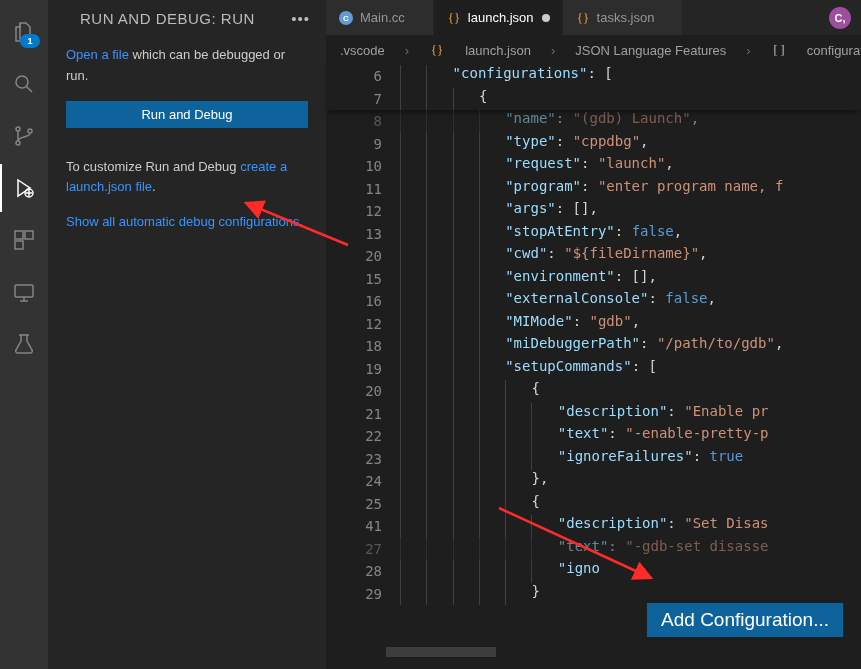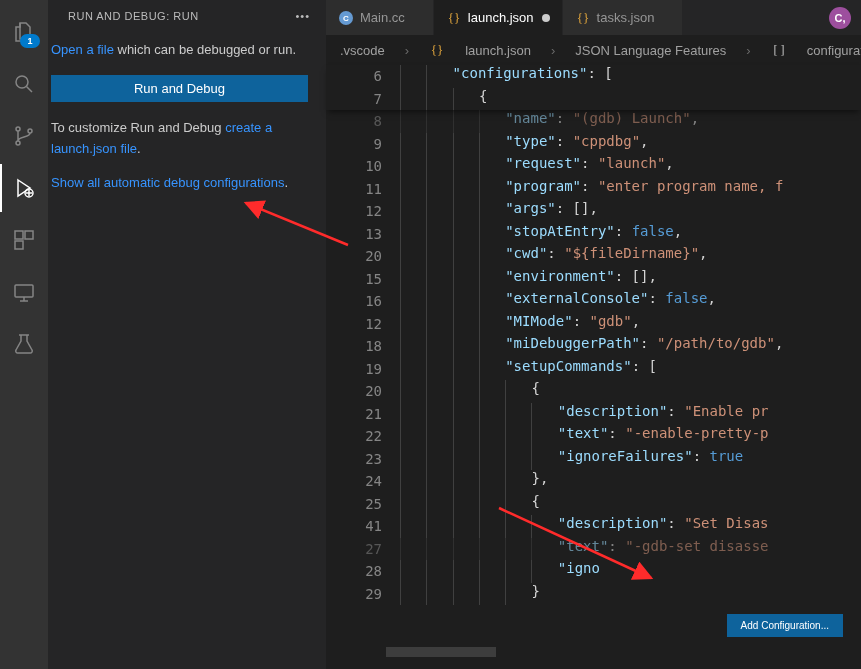--- a/index.html
+++ b/index.html
@@ -22,27 +22,27 @@
   .act-item.active{color:#ffffff}
   .act-item.active::before{content:"";position:absolute;left:0;top:0;bottom:0;width:2px;background:#fff}
   .act-item svg{width:24px;height:24px}
   .badge{position:absolute;bottom:8px;right:8px;background:#007acc;color:#fff;font-size:9px;
     border-radius:10px;min-width:14px;height:14px;display:flex;align-items:center;justify-content:center;
     padding:0 3px;font-weight:600}
 
   
   .sidepanel{width:278px;flex:0 0 278px;background:var(--panel-bg);display:flex;flex-direction:column}
   .sp-header{display:flex;align-items:center;justify-content:space-between;
-    padding:10px 16px 10px 20px;color:#bbbbbb;font-size:11px;letter-spacing:.5px}
+    padding:10px 16px 10px 32px;color:#bbbbbb;font-size:15px;letter-spacing:.5px}
   .sp-title{text-transform:uppercase}
-  .sp-body{padding:8px 18px 0 3px;line-height:1.6;font-size:13px}
+  .sp-body{padding:8px 18px 0 18px;line-height:1.6;font-size:13px}
   .sp-body p{margin:0 0 14px 0}
   .link{color:var(--link);cursor:pointer}
   .btn-primary{display:block;width:100%;background:var(--accent);color:#fff;border:none;
-    padding:6px 0;font-size:13px;cursor:pointer;text-align:center;margin-bottom:16px}
+    padding:6px 0;font-size:13px;cursor:pointer;text-align:center;margin-bottom:29px}
 
   
   .editor-area{flex:1;display:flex;flex-direction:column;min-width:0;background:var(--ed-bg);position:relative}
   .tabs{display:flex;height:35px;background:#252526;align-items:stretch;overflow:hidden}
   .tab{display:flex;align-items:center;gap:6px;padding:0 12px;white-space:nowrap;
     color:#969696;cursor:pointer;background:#2d2d2d;border-right:1px solid #252526;font-size:13px}
   .tab.active{background:#1e1e1e;color:#ffffff}
   .tab .ficon{display:inline-flex}
   .tab .dirty{width:8px;height:8px;border-radius:50%;background:#cccccc;margin-left:2px}
   .tab .close-space{width:10px}
@@ -66,21 +66,21 @@
   .codecol{flex:1;font-family:Consolas,monospace;font-size:14px;white-space:pre;position:relative;overflow:hidden}
   .line{display:flex;height:22.5px;align-items:center}
   .code-body{position:relative;overflow:hidden;flex:1}
   .guide{display:inline-block;width:0;border-left:1px solid #404040;height:22.5px;vertical-align:top}
 
   .t-key{color:var(--key)} .t-str{color:var(--str)} .t-p{color:var(--punc)}
   .t-kw{color:var(--kw)}
 
   
   .add-conf{position:absolute;right:18px;bottom:32px;background:#0e639c;color:#fff;
-    border:none;padding:6px 14px;font-size:10px;cursor:pointer;z-index:5}
+    border:none;padding:6px 14px;font-size:19px;cursor:pointer;z-index:5}
 
   
   .arrow{position:absolute;z-index:6;pointer-events:none}
 
   .ellipsis{letter-spacing:1px;cursor:pointer}
 
   
   .hscroll{position:absolute;left:60px;right:130px;bottom:12px;height:10px;background:transparent}
   .hscroll .thumb{position:absolute;left:0;width:110px;height:10px;background:rgba(121,121,121,.35)}
 </style>

